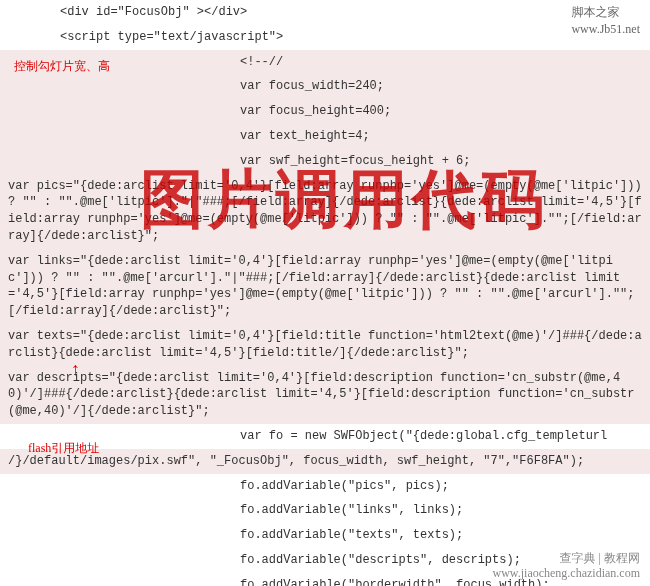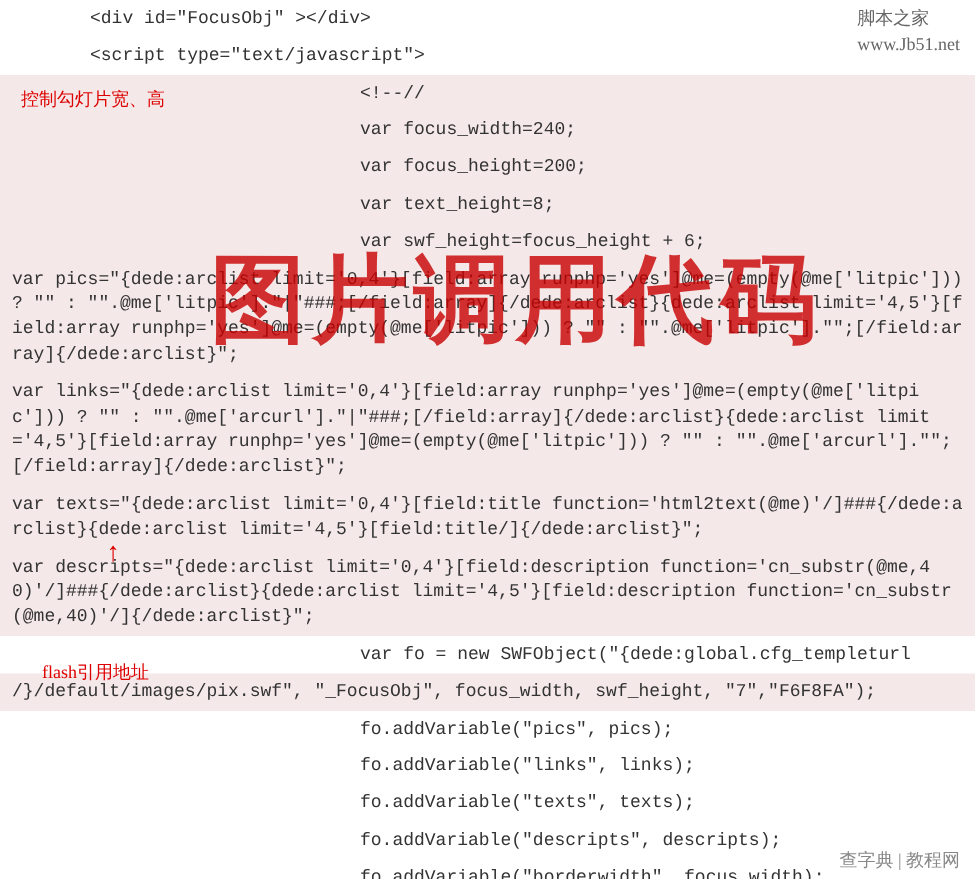--- a/index.html
+++ b/index.html
@@ -24,22 +24,22 @@
     <div>脚本之家</div>
     <div>www.Jb51.net</div>
   </div>
 
   <div class="code-area indent">&lt;div id="FocusObj" &gt;&lt;/div&gt;</div>
   <div class="code-area indent">&lt;script type="text/javascript"&gt;</div>
 
   <div class="highlight-block">
     <div class="code-area indent2">&lt;!--//</div>
     <div class="code-area indent2">var focus_width=240;</div>
-    <div class="code-area indent2">var focus_height=200;</div>
-    <div class="code-area indent2">var text_height=8;</div>
+    <div class="code-area indent2">var focus_height=400;</div>
+    <div class="code-area indent2">var text_height=4;</div>
     <div class="code-area indent2">var swf_height=focus_height + 6;</div>
   </div>
 
   <div class="annotation" style="top:58px; left:14px;">控制勾灯片宽、高</div>
 
   <div class="highlight-block">
     <div class="code-area">var pics="{dede:arclist limit='0,4'}[field:array runphp='yes']@me=(empty(@me['litpic'])) ? "" : "".@me['litpic']."|"###;[/field:array]{/dede:arclist}{dede:arclist limit='4,5'}[field:array runphp='yes']@me=(empty(@me['litpic'])) ? "" : "".@me['litpic']."";[/field:array]{/dede:arclist}";</div>
     <div class="code-area">var links="{dede:arclist limit='0,4'}[field:array runphp='yes']@me=(empty(@me['litpic'])) ? "" : "".@me['arcurl']."|"###;[/field:array]{/dede:arclist}{dede:arclist limit='4,5'}[field:array runphp='yes']@me=(empty(@me['litpic'])) ? "" : "".@me['arcurl']."";[/field:array]{/dede:arclist}";</div>
     <div class="code-area">var texts="{dede:arclist limit='0,4'}[field:title function='html2text(@me)'/]###{/dede:arclist}{dede:arclist limit='4,5'}[field:title/]{/dede:arclist}";</div>
     <div class="code-area">var descripts="{dede:arclist limit='0,4'}[field:description function='cn_substr(@me,40)'/]###{/dede:arclist}{dede:arclist limit='4,5'}[field:description function='cn_substr(@me,40)'/]{/dede:arclist}";</div>
@@ -58,15 +58,16 @@
   <div class="code-area indent2">fo.addVariable("texts", texts);</div>
 
   <div class="annotation" style="top:392px; left:28px;margin-top:48px;">flash引用地址</div>
   <div class="arrow" style="top:358px; left:70px;">↑</div>
 
   <div class="code-area indent2">fo.addVariable("descripts", descripts);</div>
   <div class="code-area indent2">fo.addVariable("borderwidth", focus_width);</div>
 
   <div class="watermark-br">
     <div>查字典 | 教程网</div>
+    <div>www.jiaocheng.chazidian.com</div>
   </div>
 
 </div>
 
 </body></html>

